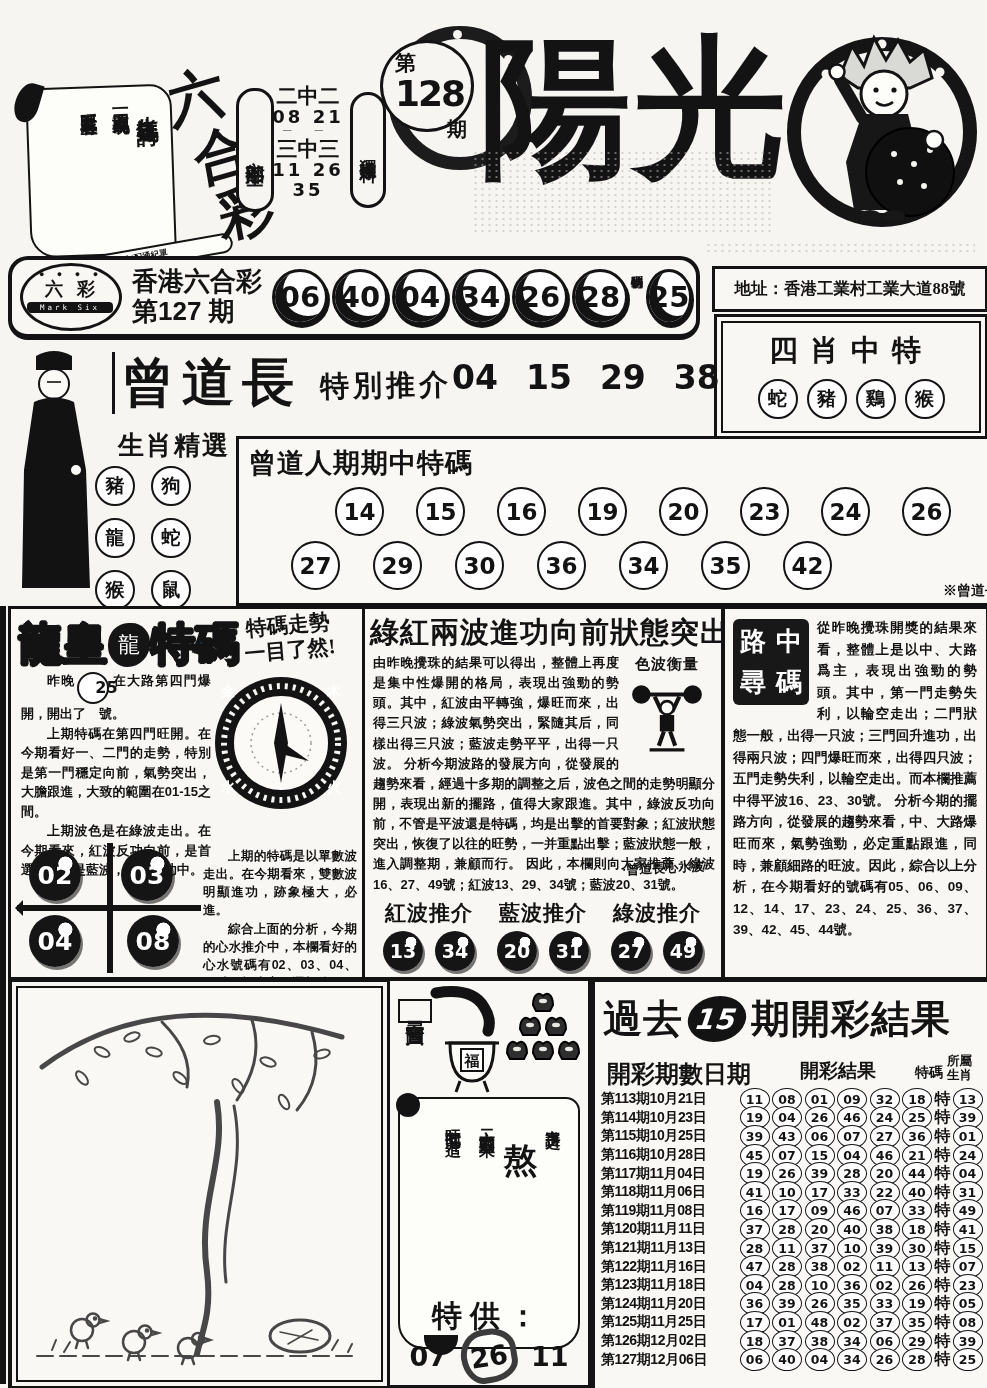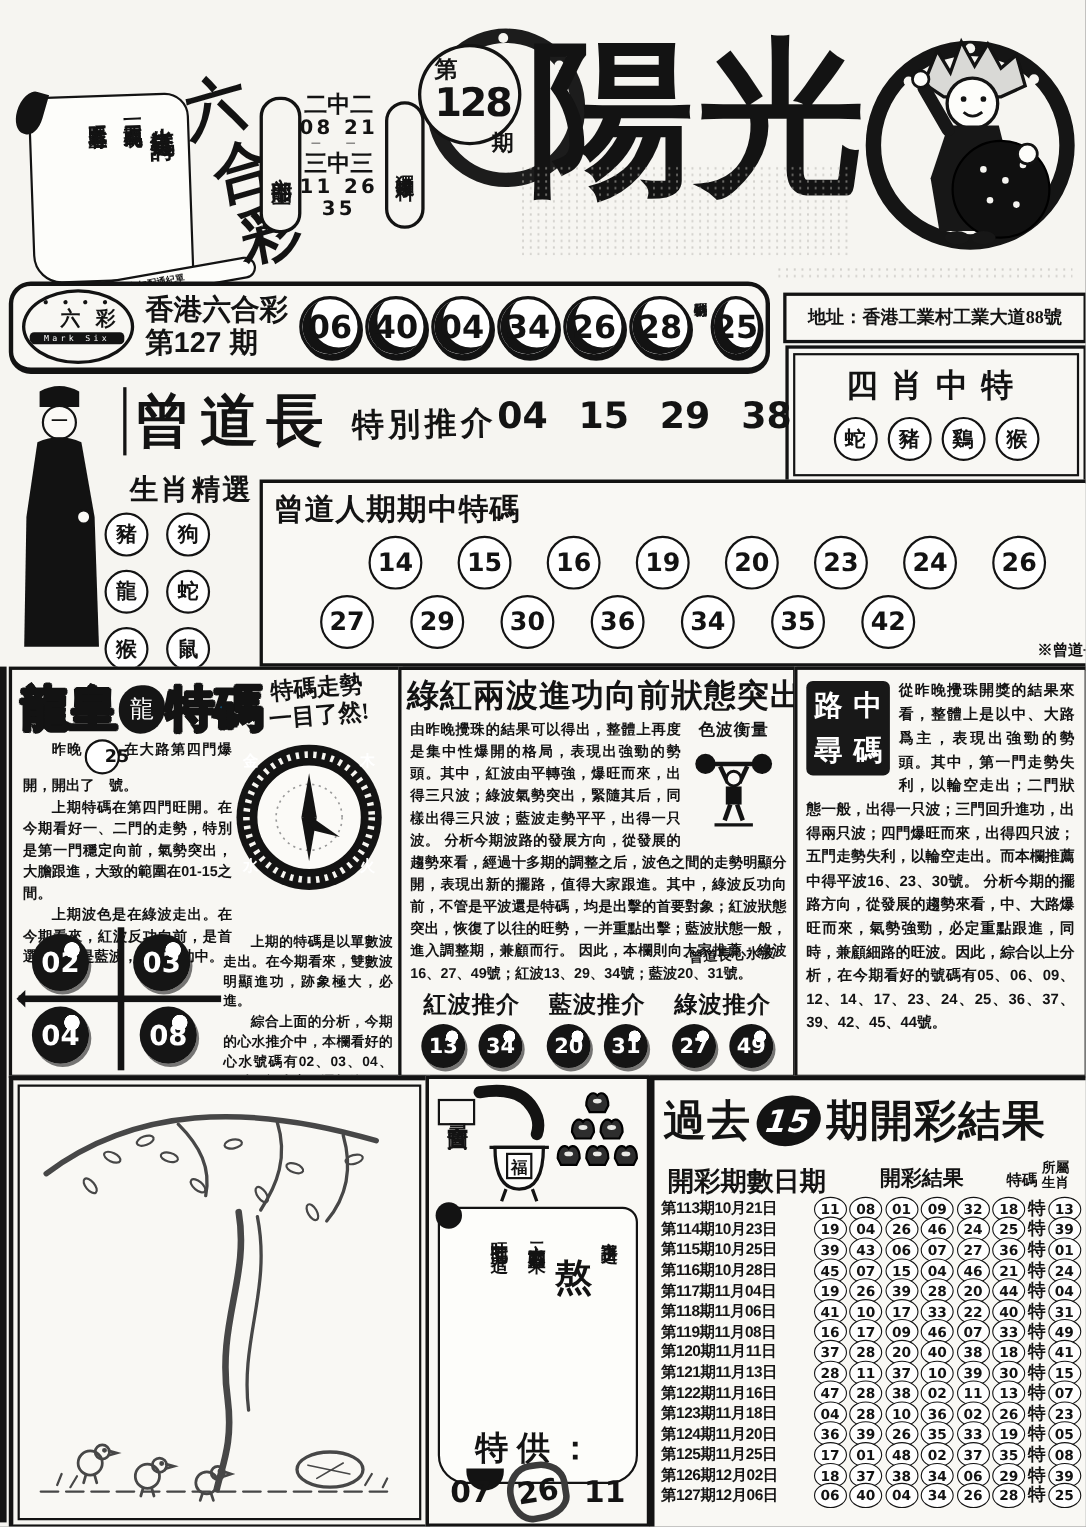--- a/index.html
+++ b/index.html
@@ -47,21 +47,21 @@
   .main-title{left:480px;top:28px;font-size:152px;font-weight:900;line-height:1.05;
     letter-spacing:2px;font-family:"Liberation Sans",sans-serif;}
 
   
   .lastdraw{left:8px;top:256px;width:692px;height:84px;border:4px solid #131313;
     border-bottom-width:6px;border-radius:20px;display:flex;align-items:center;
     padding:0 8px;box-sizing:border-box;background:#f8f7f3;}
   .ld-logo{width:96px;height:62px;border:3px solid #131313;border-radius:50%;
     position:relative;flex:0 0 auto;text-align:center;overflow:hidden;}
   .ld-dots{font-size:9px;letter-spacing:5px;line-height:10px;margin-top:3px;}
-  .ld-main{font-size:18px;font-weight:900;letter-spacing:14px;margin-left:12px;line-height:20px;text-align:right;}
+  .ld-main{font-size:18px;font-weight:900;letter-spacing:14px;margin-left:12px;line-height:20px;}
   .ld-sub{display:block;background:#131313;color:#fff;font-size:7.5px;letter-spacing:3px;
     margin:3px 6px 0 4px;border-radius:4px;line-height:11px;font-family:"DejaVu Sans Mono",monospace;}
   .ld-name{margin:0 6px 0 10px;font-weight:900;font-size:26px;line-height:1.15;white-space:nowrap;}
   .ld-balls{display:flex;gap:4px;margin-left:4px;}
   .ball-big{width:50px;height:50px;border-radius:50%;border:3px solid #131313;background:#fff;
     box-shadow:inset 8px -6px 0 #131313,2px 3px 0 #131313;display:flex;align-items:center;
     justify-content:center;font-size:29px;font-weight:900;font-family:"DejaVu Sans",sans-serif;}
   .special-label{height:62px;font-size:12px;font-weight:700;margin:0 3px;line-height:1;}
 
   .address-box{left:712px;top:266px;width:270px;height:40px;border:3px solid #131313;

